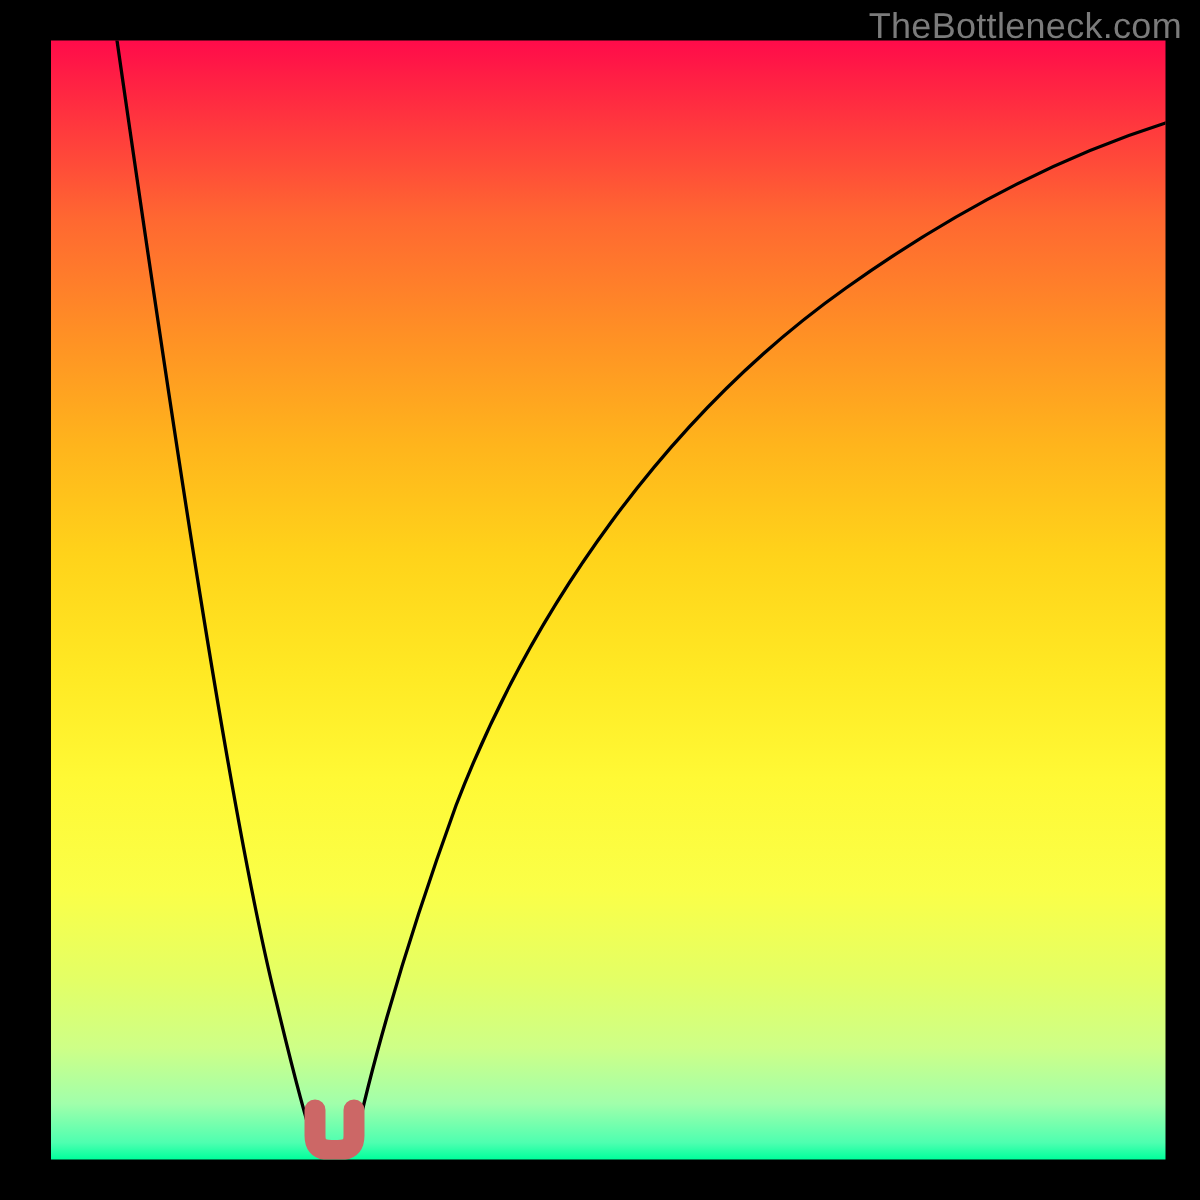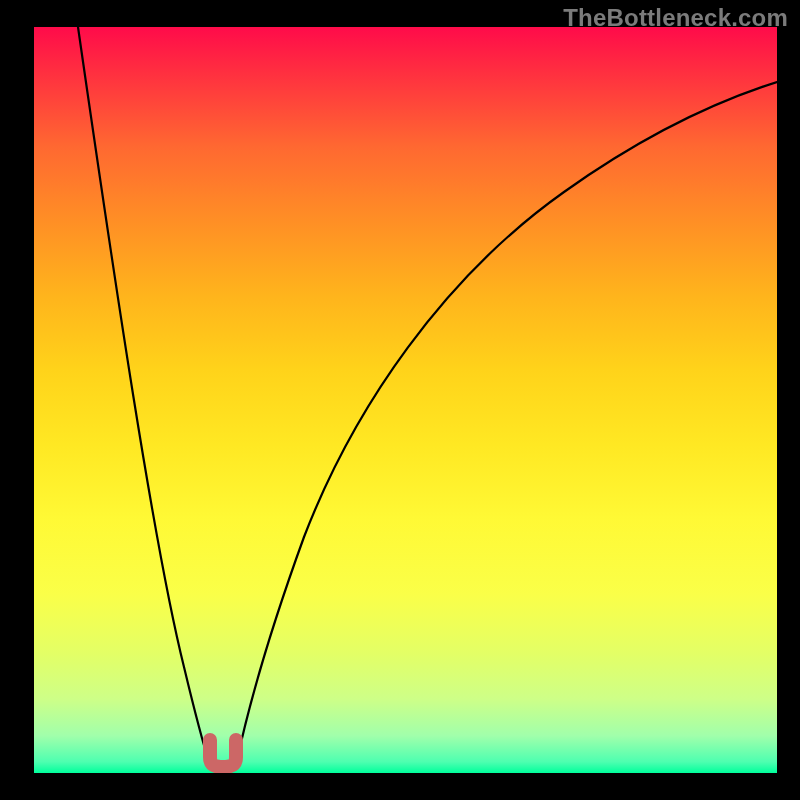--- a/index.html
+++ b/index.html
@@ -40,21 +40,21 @@
       #4effb0 98.5%,
       #00ff9c 100%
     );
   }
   .watermark {
     position: absolute;
     top: 4px;
     right: 12px;
     font-family: Arial, Helvetica, sans-serif;
     font-size: 24px;
-    font-weight: 700;
+    font-weight: 400;
     color: #7b7b7b;
     letter-spacing: 0.2px;
   }
   svg.curves {
     position: absolute;
     left: 0;
     top: 0;
     width: 743px;
     height: 746px;
   }

